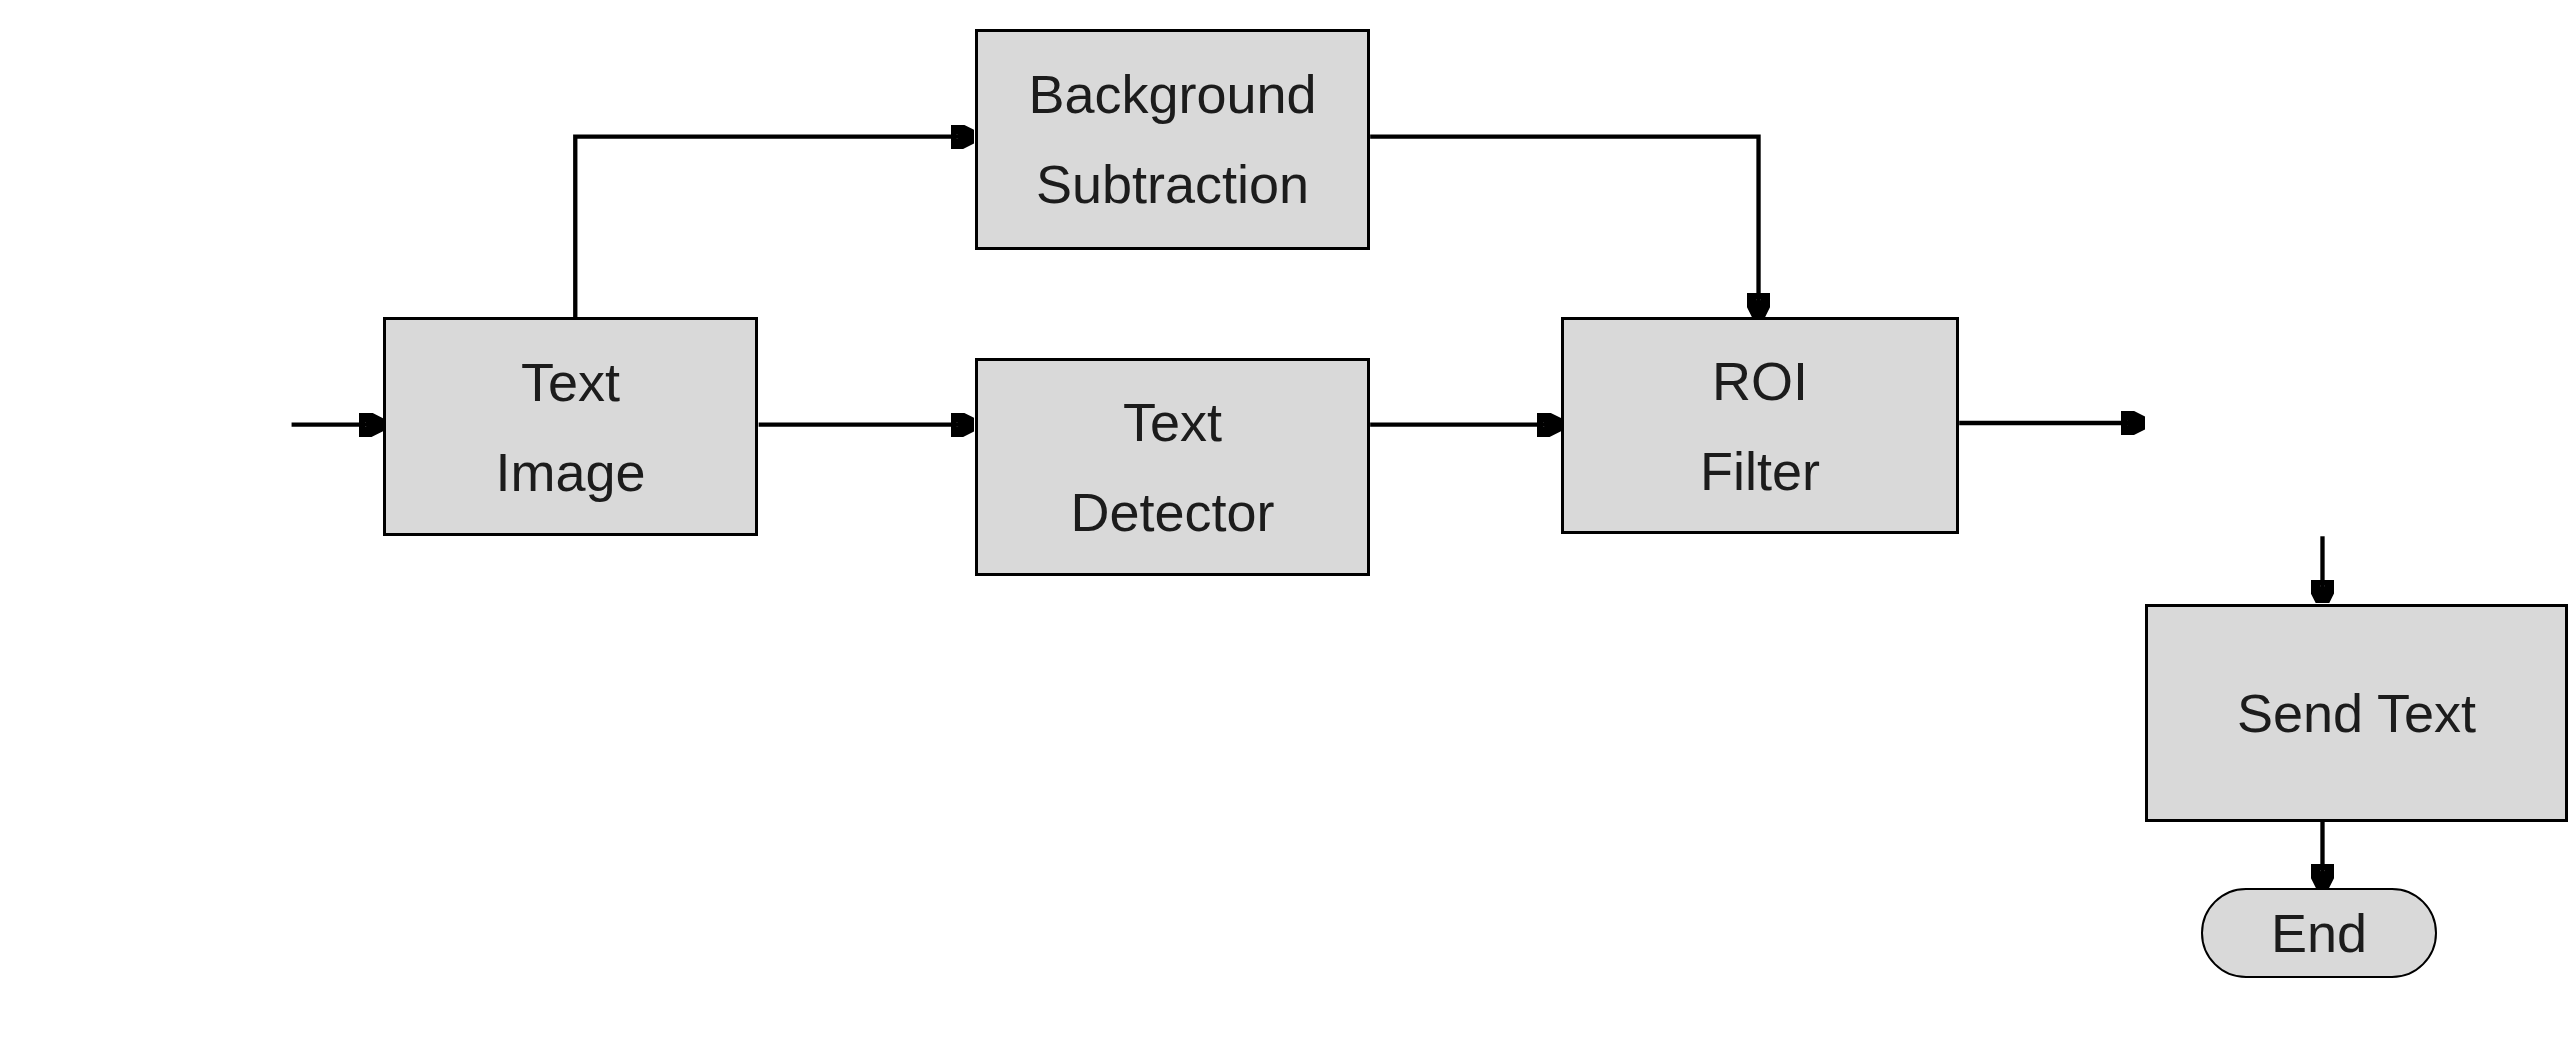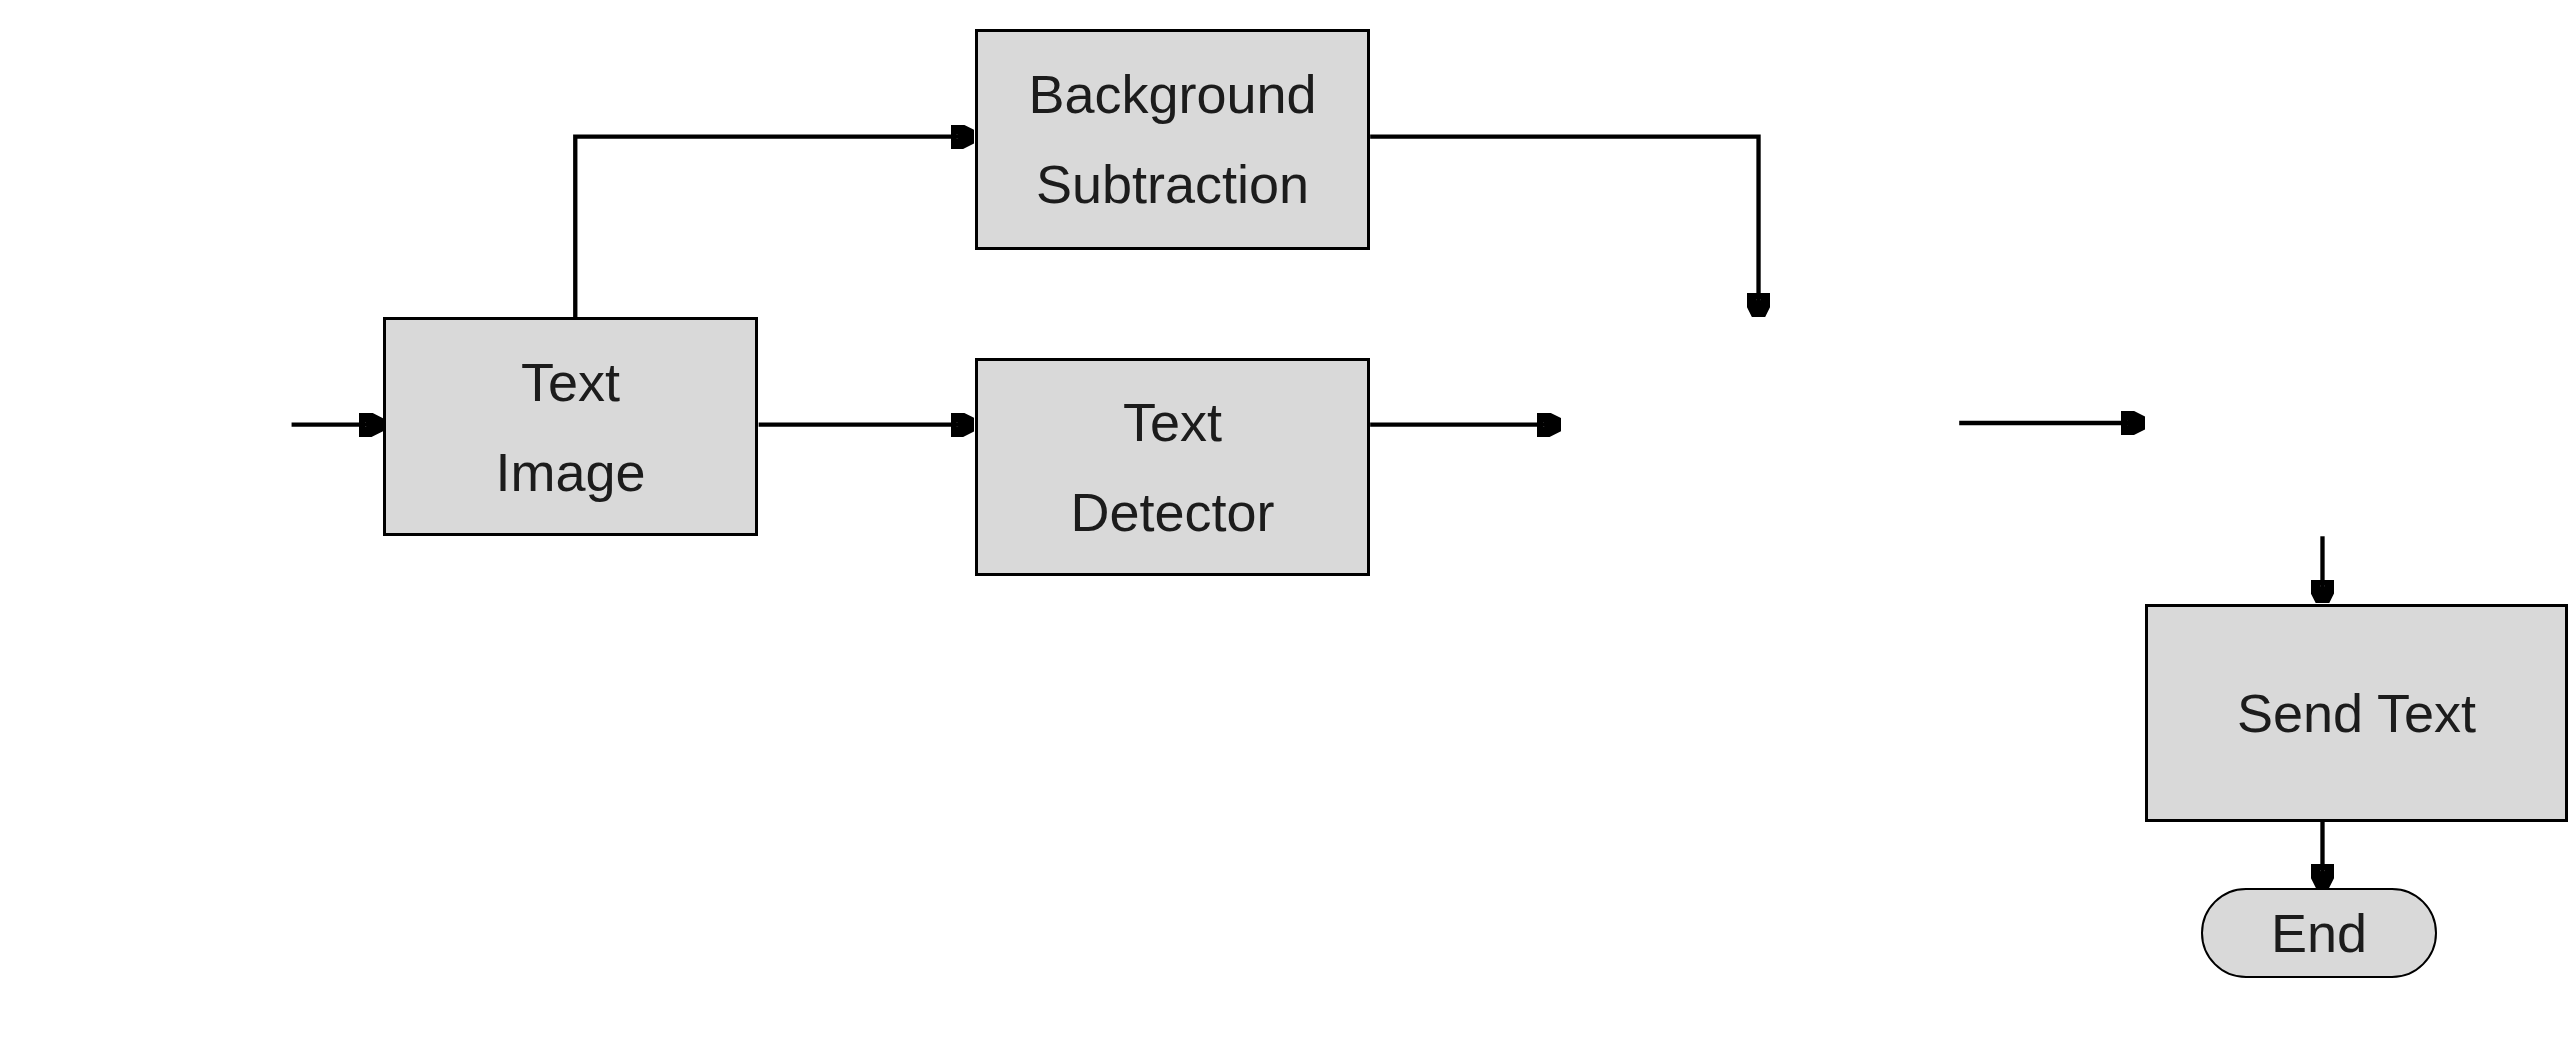--- a/index.html
+++ b/index.html
@@ -82,20 +82,22 @@
 
   <div class="node n-load">Text
 Image</div>
 
   <div class="node n-bgsub">Background
 Subtraction</div>
 
   <div class="node n-textdet">Text
 Detector</div>
 
+  <div class="node n-roi">ROI
+Filter</div>
 
 
   <div class="node n-sendtext">Send Text</div>
 
   <div class="node stadium n-end">End</div>
 
 </div>
 
 
 </body></html>

